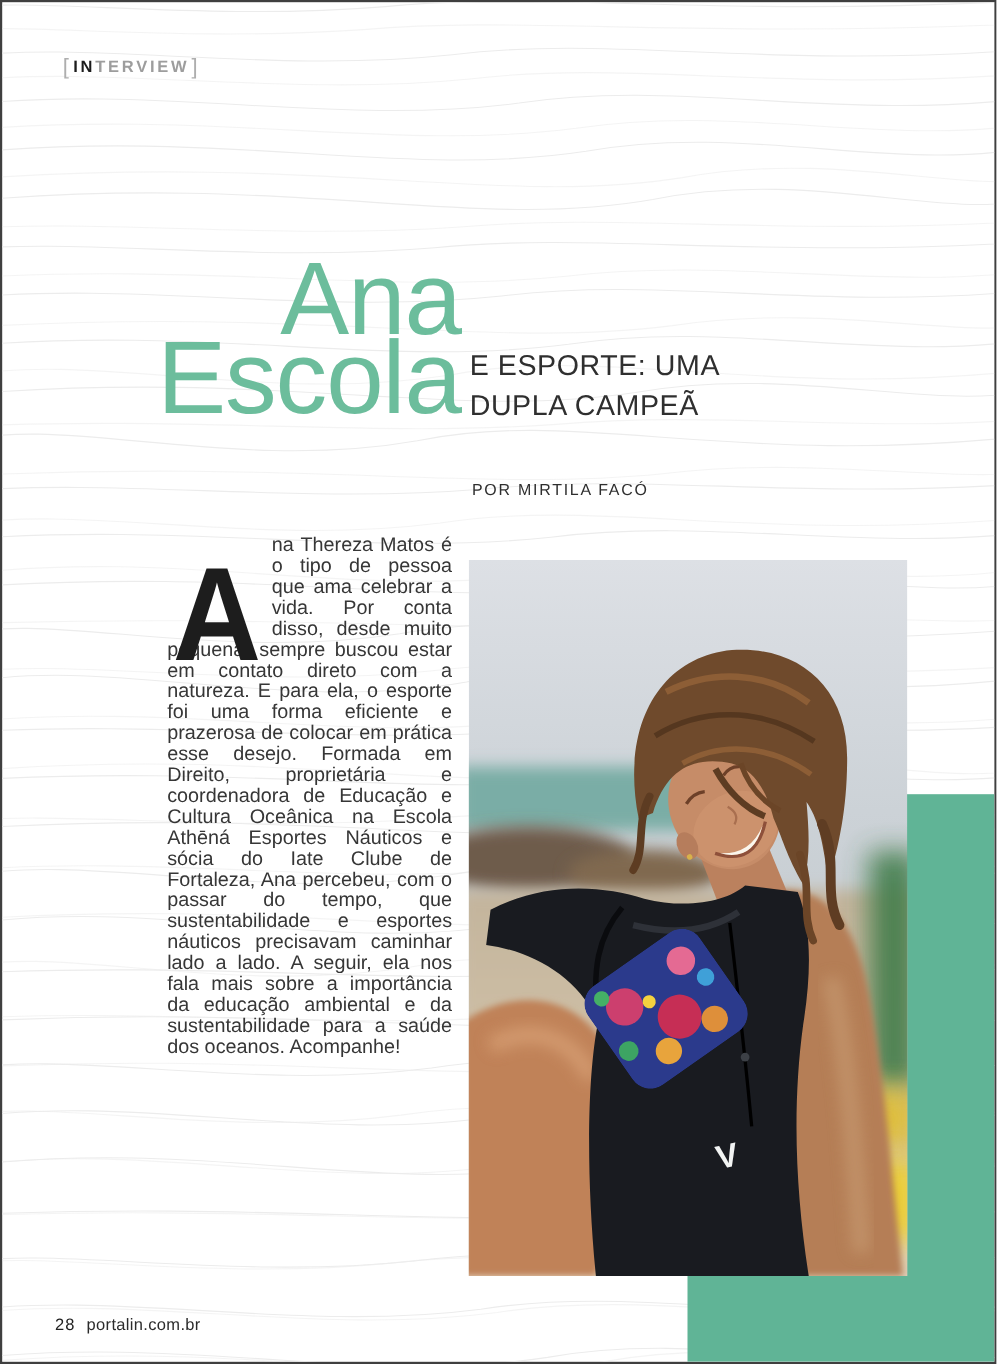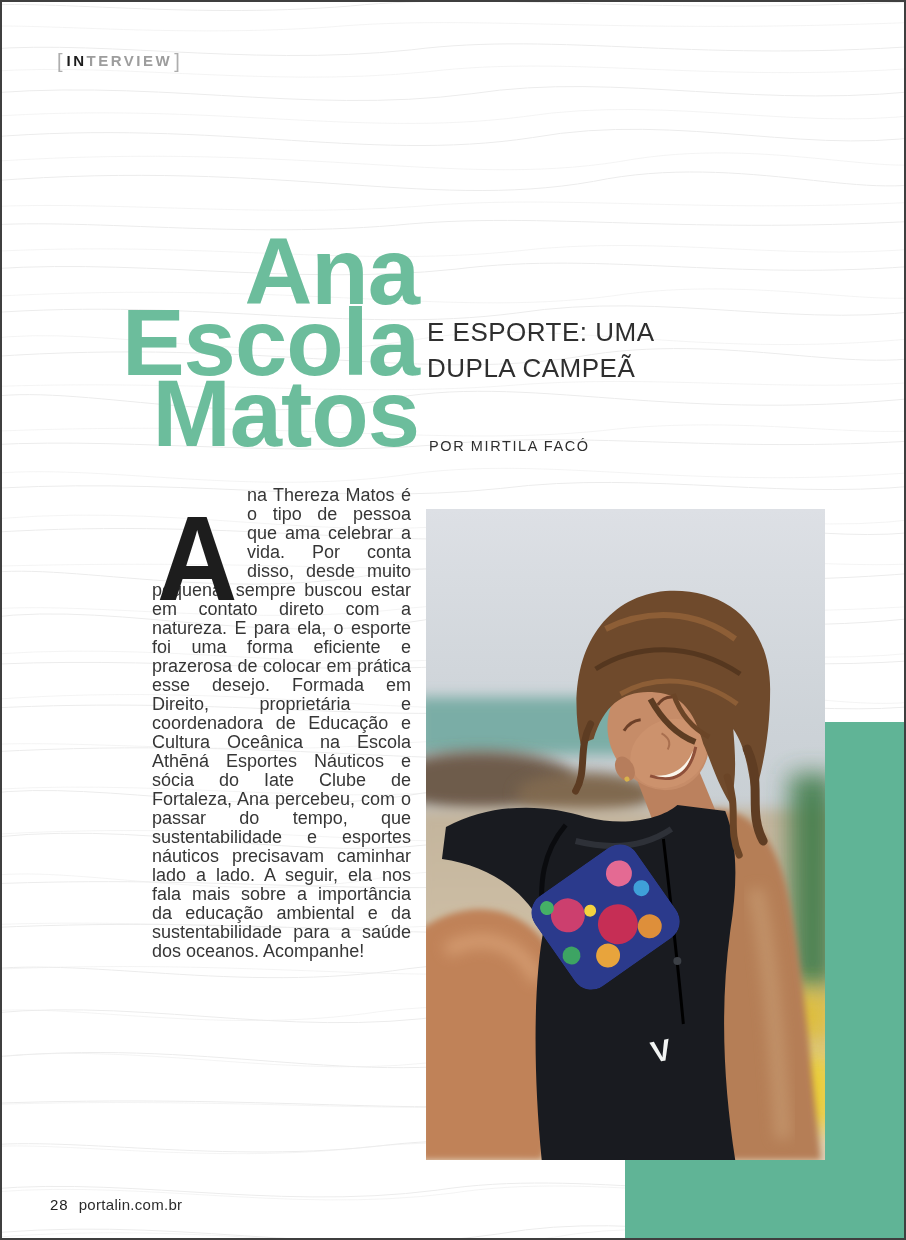--- a/index.html
+++ b/index.html
@@ -25,21 +25,21 @@
     font-size:15px;font-weight:bold;letter-spacing:2.5px;white-space:nowrap;
   }
   .tag .bk{color:#aeaeae;font-weight:400;font-size:20px;letter-spacing:0;vertical-align:-2px;}
   .tag .bk.close{margin-left:2px;}
   .tag .t-bold{color:#1c1c1c;margin-left:4px;}
   .tag .t-rest{color:var(--tag-gray,#9D9D9D);}
 
   .title{
     position:absolute;top:234px;right:485px;z-index:3;margin:0;
     text-align:right;color:var(--title-teal,#6CBD9C);
-    font-size:94px;font-weight:bold;line-height:71px;letter-spacing:-1px;
+    font-size:94px;font-weight:normal;line-height:71px;letter-spacing:-1px;
   }
   .title .tl{display:block;}
 
   .subtitle{
     position:absolute;left:425px;top:312px;z-index:3;
     font-size:26px;line-height:36px;color:#2f2f2f;letter-spacing:.5px;font-weight:400;
   }
   .byline{
     position:absolute;left:427px;top:436px;z-index:3;
     font-size:14.5px;letter-spacing:1.6px;color:#2e2e2e;
@@ -224,21 +224,20 @@
     </svg>
   </div>
 
   <header class="tag">
     <span class="bk">[</span><span class="t-bold">IN</span><span class="t-rest">TERVIEW</span><span class="bk close">]</span>
   </header>
 
   <h1 class="title">
     <span class="tl">Ana</span>
     <span class="tl">Escola</span>
-    <span class="tl">Matos</span>
   </h1>
 
   <div class="subtitle">
     <div>E ESPORTE: UMA</div>
     <div>DUPLA CAMPEÃ</div>
   </div>
 
   <div class="byline">POR MIRTILA FACÓ</div>
 
   <span class="dropcap">A</span>

